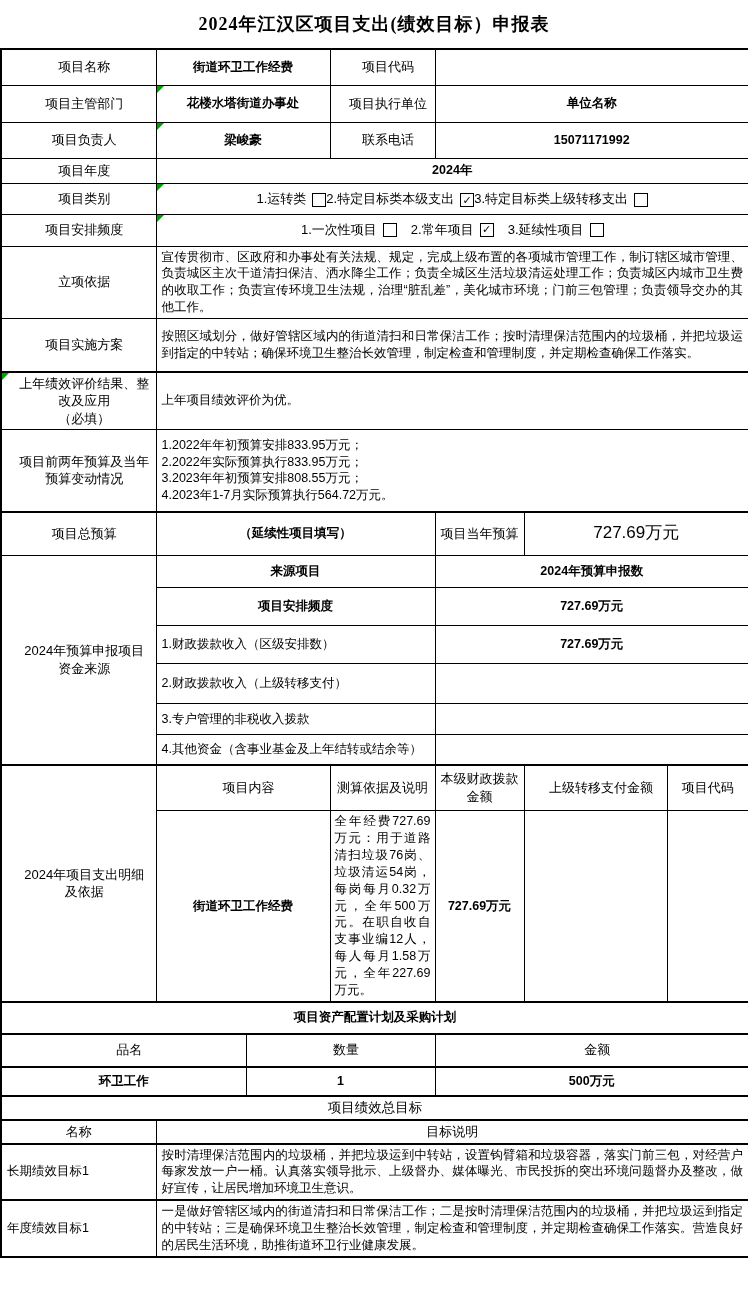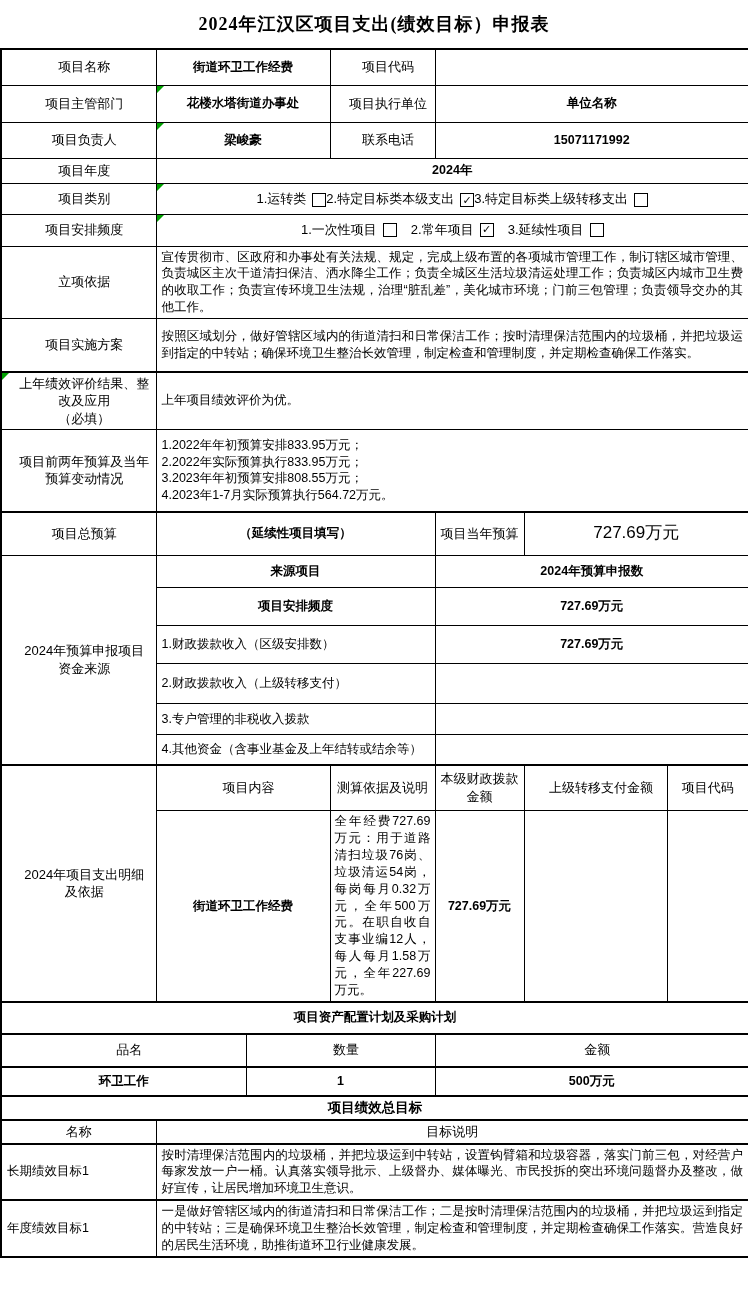--- a/index.html
+++ b/index.html
@@ -13,21 +13,21 @@
 
   table{border-collapse:collapse;table-layout:fixed;width:748px;border:2px solid #000;}
   td{border:1px solid #000;padding:2px 5px;font-size:12.5px;line-height:1.35;
      box-sizing:border-box;word-break:break-all;vertical-align:middle;position:relative;}
   .lab{text-align:center;font-size:13px;padding-left:16px;}
   .ctr{text-align:center;font-weight:bold;}
   .just{text-align:justify;}
   .tight{padding:2px 4px;}
   tr.thick>td{border-top-width:2px;}
   .big{font-size:17px;text-align:center;}
-  .bold{font-weight:bold;font-size:13.5px;}
+  .bold{font-weight:normal;font-size:13.5px;}
 
   .optcell{padding:0 4px;}
   .optwrap{display:flex;align-items:center;justify-content:center;font-size:13px;}
   .gapwide .opt{margin:0 0;align-items:flex-end;}
   .gapnarrow .opt{margin:0 7px;}
   .opt{display:inline-flex;align-items:center;white-space:nowrap;}
   .cb{width:12px;height:12px;border:1.5px solid #000;display:inline-flex;align-items:center;
       justify-content:center;font-size:11px;font-weight:bold;margin-left:6px;line-height:1;}
 
   .mark{position:absolute;top:0;left:0;width:0;height:0;

